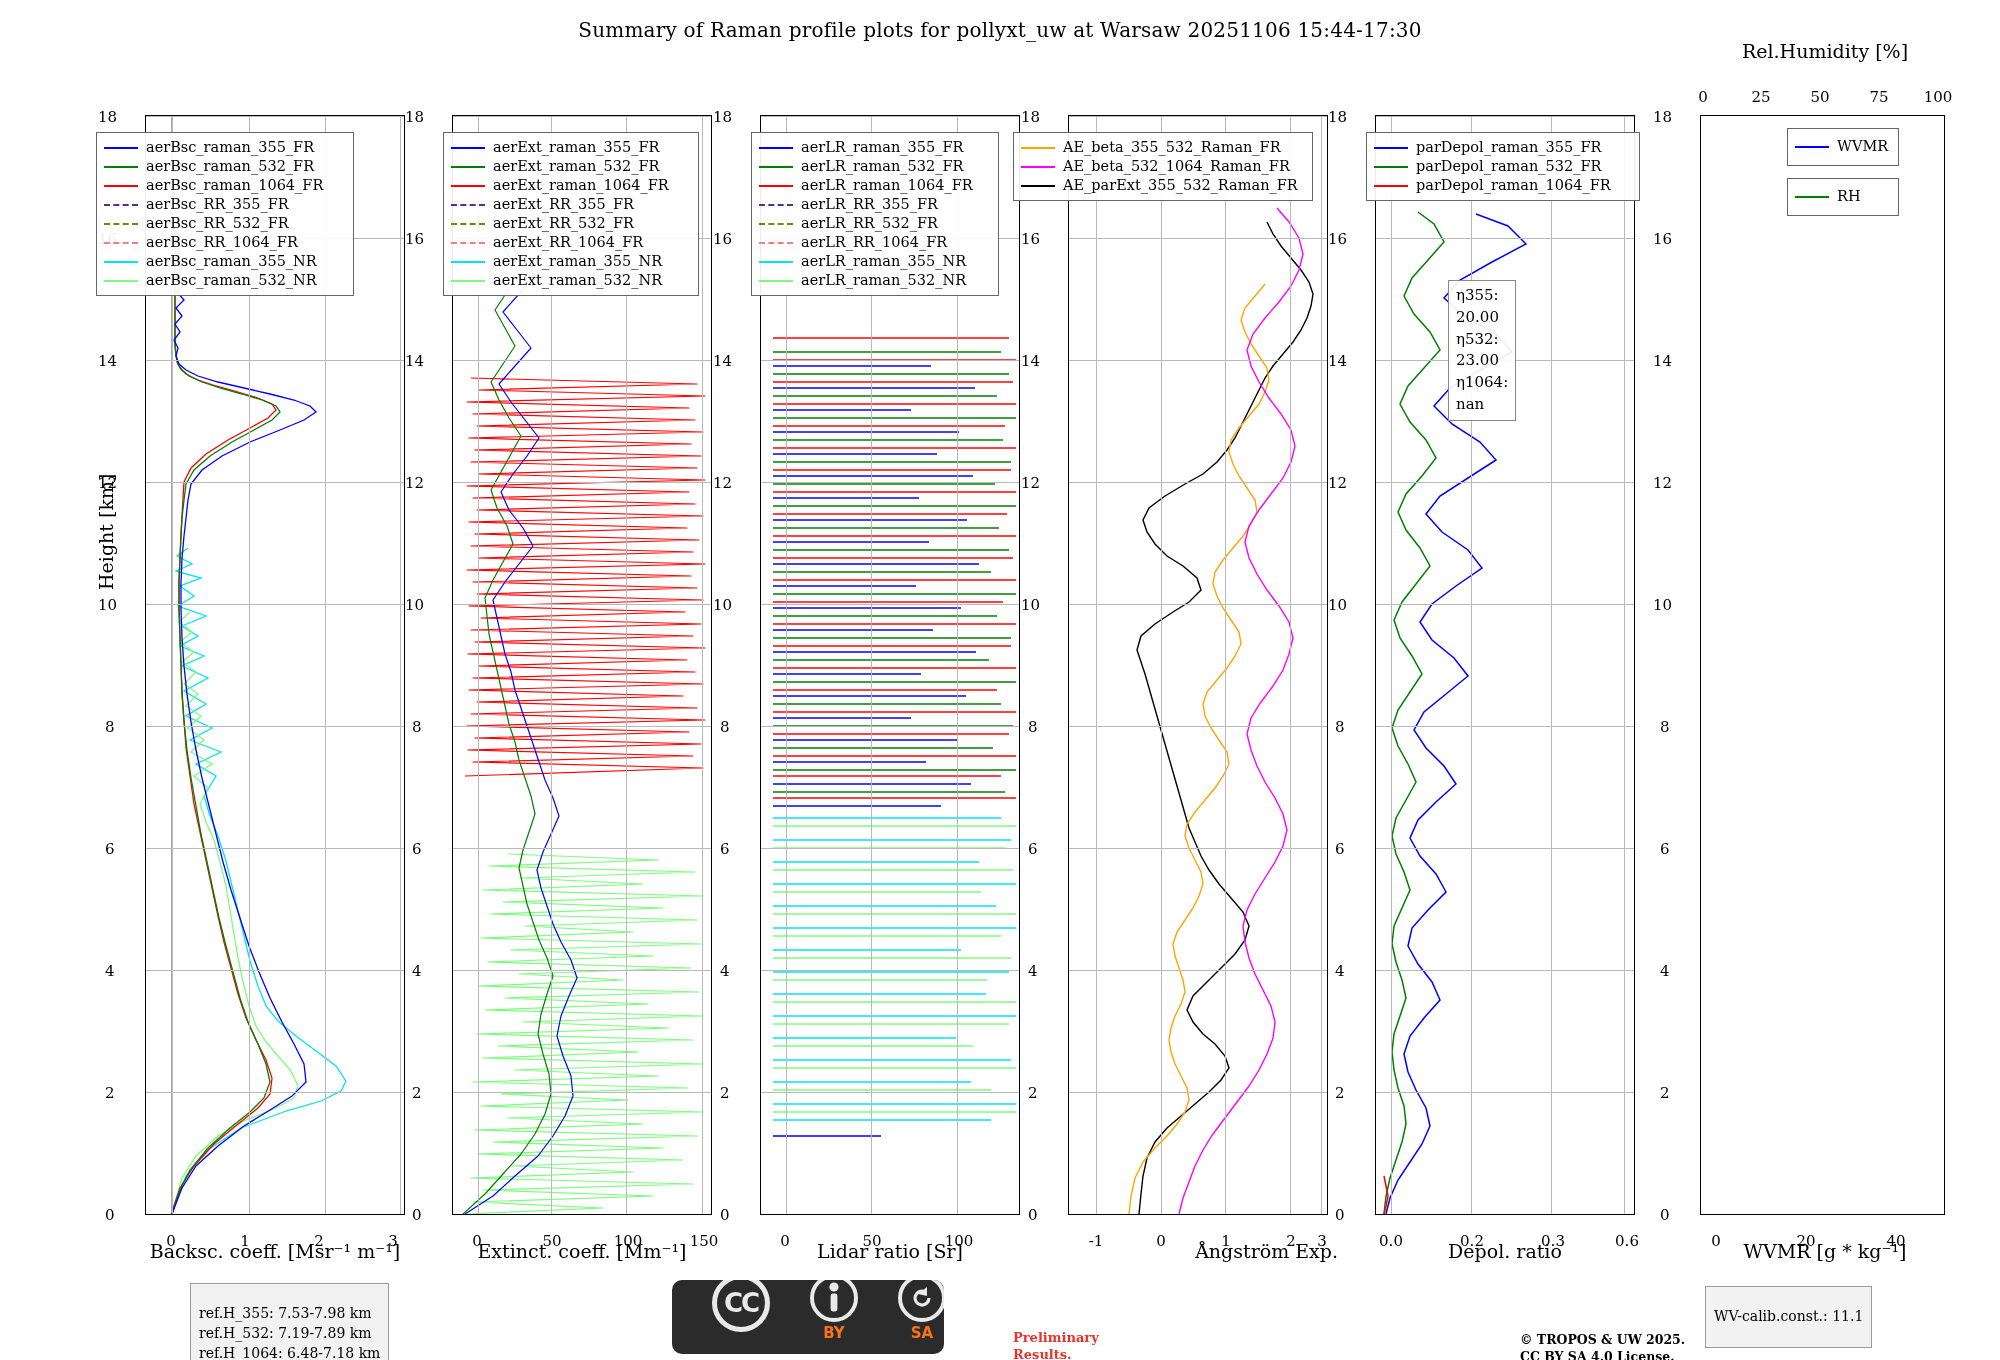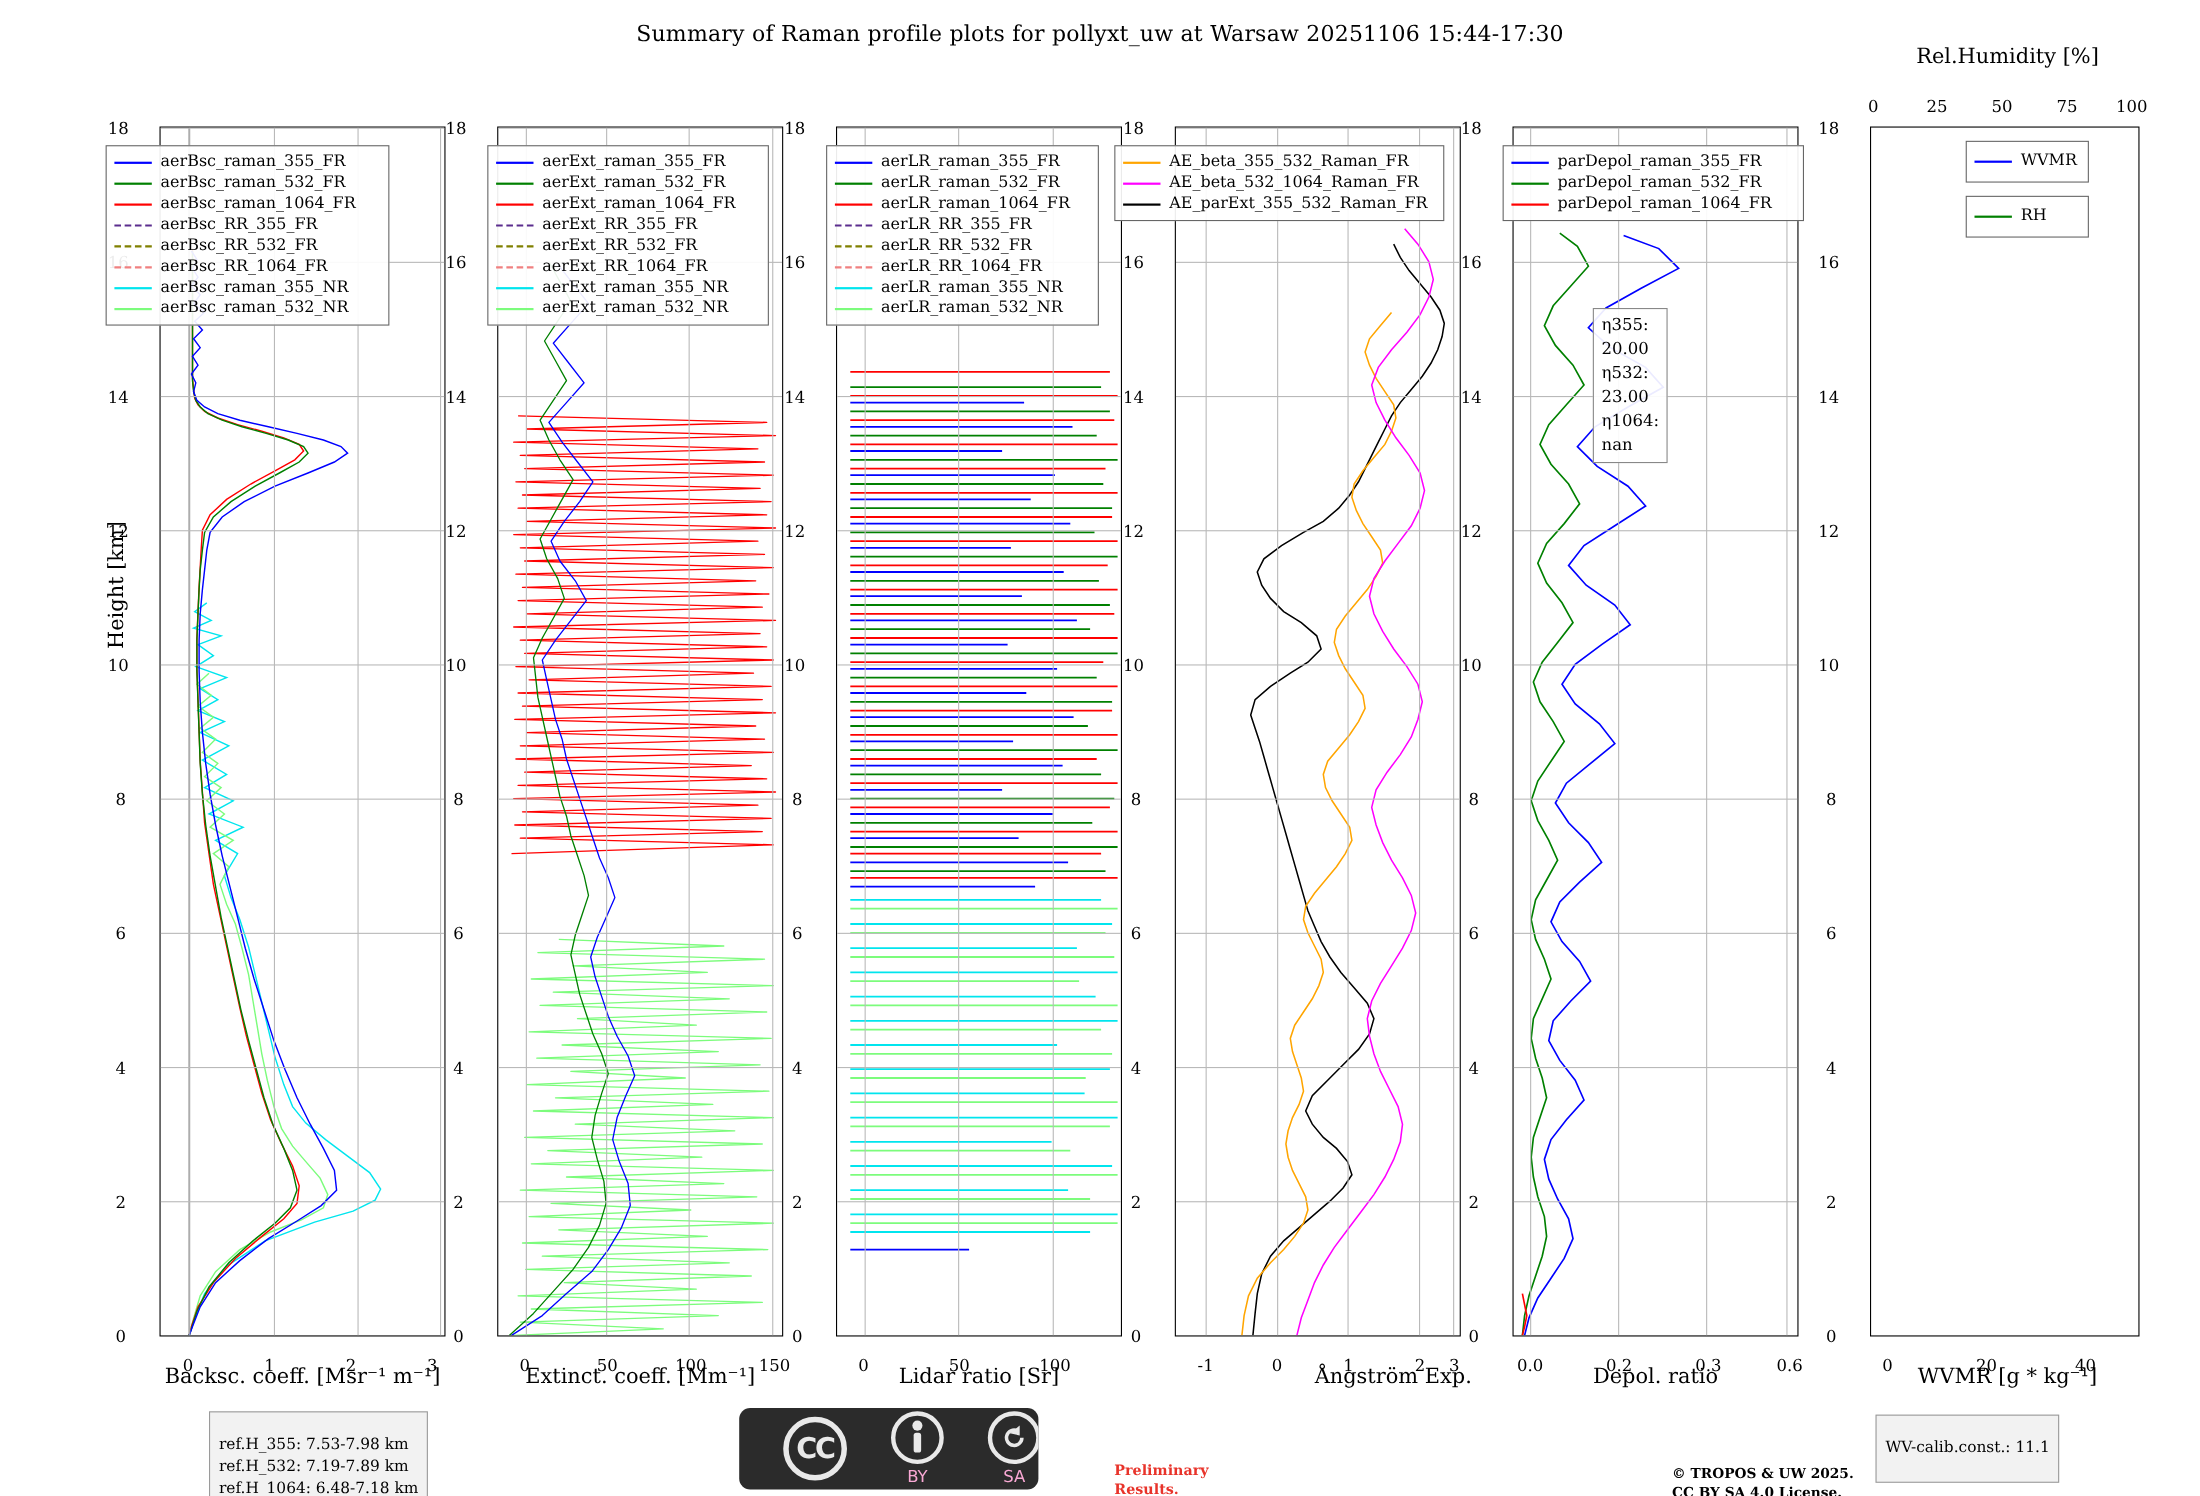--- a/index.html
+++ b/index.html
@@ -60,34 +60,34 @@
     position:absolute;color:#e8332a;font-size:13px;font-weight:bold;line-height:1.3;
   }
   .copyright{
     position:absolute;font-size:12.5px;font-weight:bold;line-height:1.35;text-align:left;
   }
   
   .cc{
     position:absolute;display:flex;align-items:center;
     background:#2b2b2b;border-radius:10px;overflow:hidden;height:74px;
   }
-  .cc .seg{width:70px;height:86px;display:flex;flex-direction:column;align-items:center;justify-content:center;padding-left:40px;}
+  .cc .seg{width:70px;height:86px;display:flex;flex-direction:column;align-items:center;padding-left:40px;}
   .cc .circle{
     width:48px;height:48px;border-radius:50%;border:4px solid #e9e9e9;
     display:flex;align-items:center;justify-content:center;color:#e9e9e9;
     font-family:"DejaVu Sans",sans-serif;font-weight:bold;font-size:22px;
     box-sizing:border-box;
   }
   .cc .bigcc{
     width:58px;height:58px;border-radius:50%;border:5px solid #e9e9e9;
     display:flex;align-items:center;justify-content:center;color:#e9e9e9;
     font-family:"DejaVu Sans",sans-serif;font-weight:bold;font-size:26px;letter-spacing:-2px;
     box-sizing:border-box;
   }
-  .cc .cap{color:#f9a8d4;font-family:"DejaVu Sans",sans-serif;font-weight:normal;font-size:15px;margin-top:2px;}
+  .cc .cap{color:#f97316;font-family:"DejaVu Sans",sans-serif;font-weight:bold;font-size:15px;margin-top:2px;}
   svg{display:block;}
 </style>
 </head>
 <body>
 
 <div id="title">Summary of Raman profile plots for pollyxt_uw at Warsaw 20251106 15:44-17:30</div>
 
 <div class="panel">
   <div class="plotbox" id="p1" style="left:145px;top:115px;width:260px;height:1100px;">
     <svg width="258" height="1098" viewBox="0 0 258 1098">

